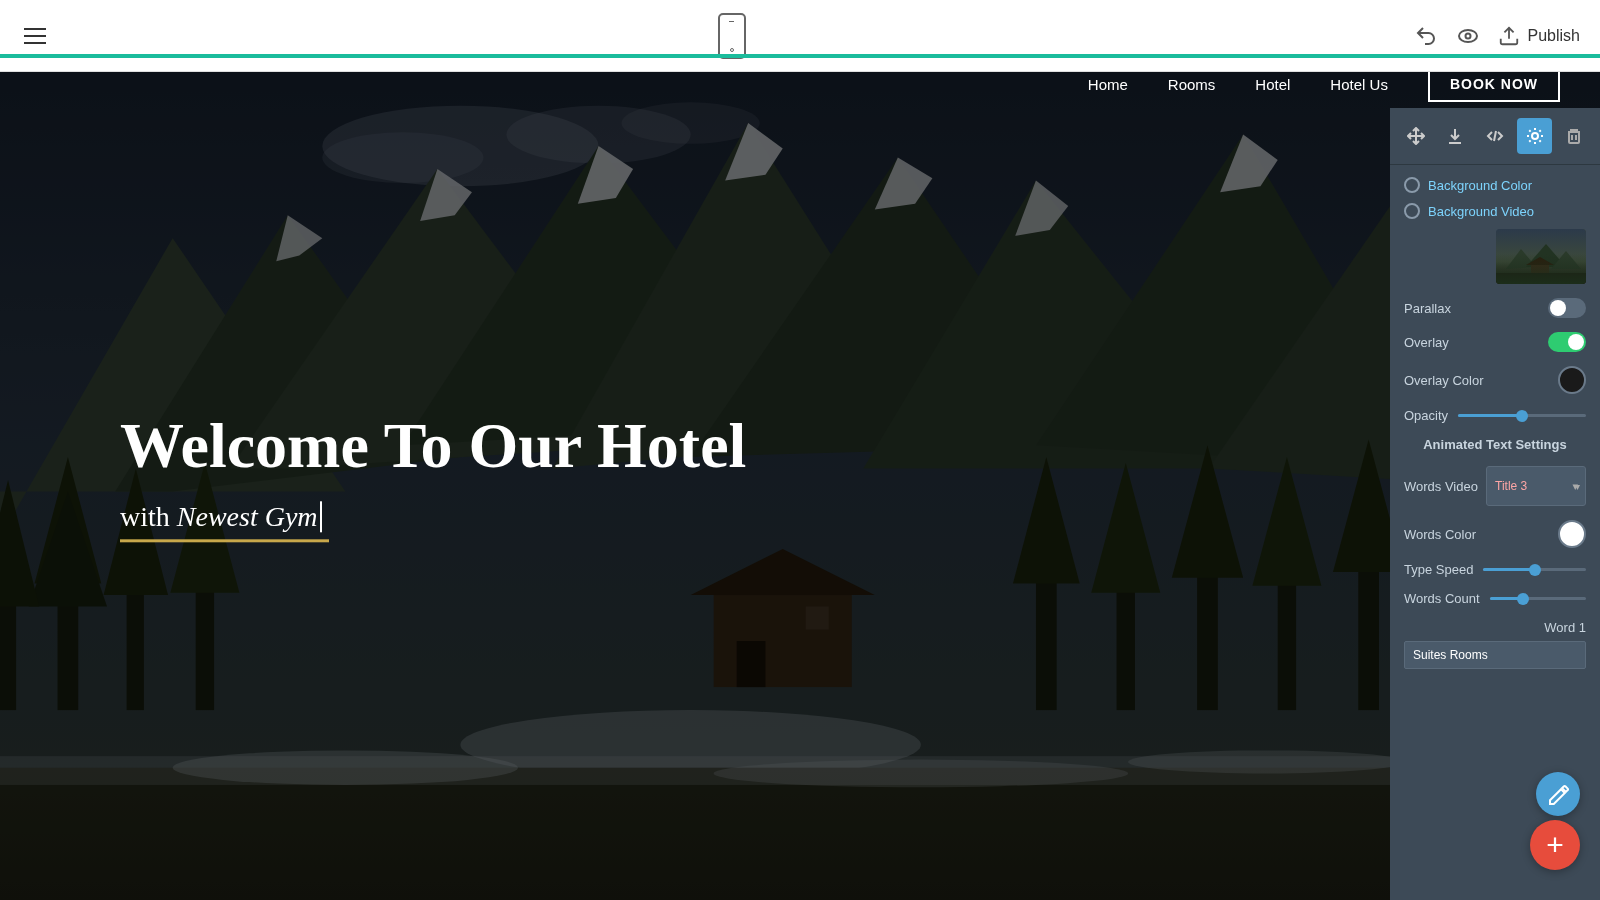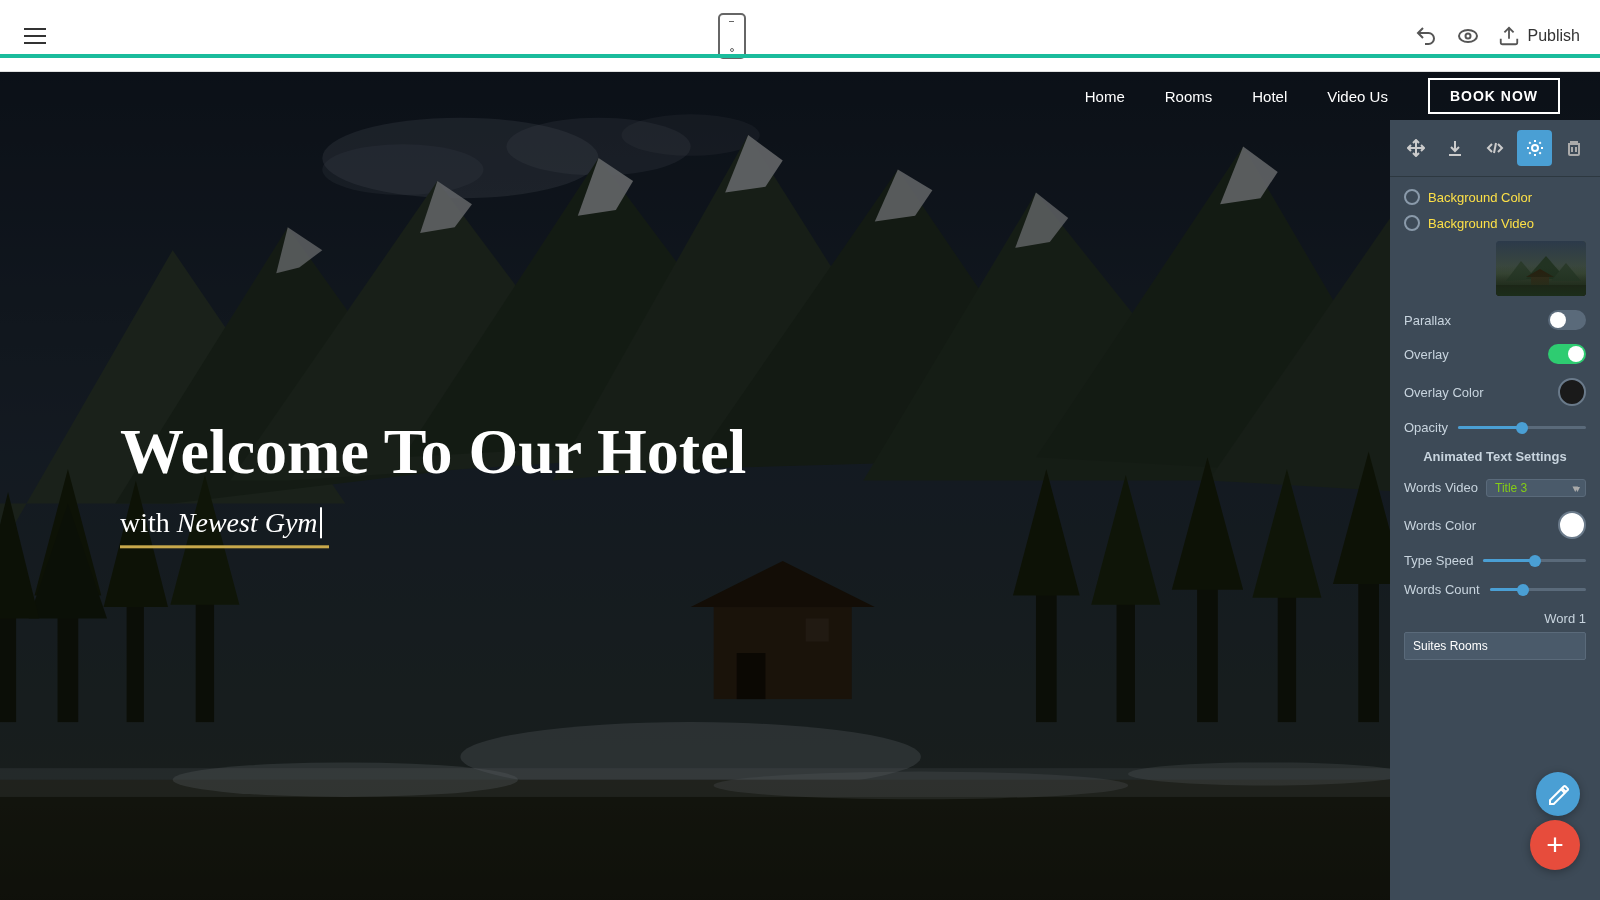--- a/index.html
+++ b/index.html
@@ -29,21 +29,20 @@
       font-size: 16px; color: #333; font-weight: 500;
     }
     .publish-btn svg { width: 22px; height: 22px; }
 
     
     #canvas {
       position: absolute;
       top: 54px; left: 0; right: 0; bottom: 0;
       background: #2a2a2a;
       overflow: hidden;
-      margin-top: 12px;
     }
 
     
     #hero-bg {
       position: absolute;
       top: 0; left: 0; right: 0; bottom: 0;
       background: linear-gradient(
         to bottom,
         #1a2535 0%,
         #2c3a4a 20%,
@@ -197,21 +196,21 @@
     }
     .radio-circle {
       width: 16px; height: 16px;
       border-radius: 50%;
       border: 2px solid #8a9aaa;
       background: transparent;
       cursor: pointer;
       flex-shrink: 0;
     }
     .radio-label {
-      color: #fde047;
+      color: #7dd3fc;
       font-size: 13px;
     }
 
     
     #bg-thumbnail {
       width: 90px; height: 55px;
       background: linear-gradient(135deg, #2c3a4a 0%, #3d4a3a 50%, #2a2f1e 100%);
       border-radius: 4px;
       margin-left: auto;
       position: relative;
@@ -287,22 +286,22 @@
       font-size: 13px;
       font-weight: 600;
       margin-bottom: 14px;
       margin-top: 4px;
     }
 
     
     .dropdown-select {
       background: #4a5a6a;
       border: 1px solid #5a6a7a;
-      color: #84cc16;
-      padding: 1px 8px;
+      color: #fca5a5;
+      padding: 12px 8px;
       font-size: 12px;
       border-radius: 3px;
       cursor: pointer;
       width: 100px;
       appearance: none;
       -webkit-appearance: none;
     }
     .dropdown-wrapper {
       position: relative;
     }
@@ -493,21 +492,21 @@
       <ellipse cx="1100" cy="615" rx="120" ry="10" fill="rgba(190,200,205,0.28)"></ellipse>
     </svg>
   </div>
 
   <div id="overlay"></div>
 
   <nav id="site-nav">
     <a class="nav-link">Home</a>
     <a class="nav-link">Rooms</a>
     <a class="nav-link">Hotel</a>
-    <a class="nav-link">Video Us</a>
+    <a class="nav-link">Hotel Us</a>
     <button class="nav-book-btn">BOOK NOW</button>
   </nav>
 
   <div id="hero-text">
     <h1 id="hero-title">Welcome To Our Hotel</h1>
     <div id="hero-subtitle">
       with <span class="highlight">Newest Gym</span><span style="border-left:2px solid #fff;margin-left:2px;animation:blink 1s infinite;">&nbsp;</span>
     </div>
   </div>
 

